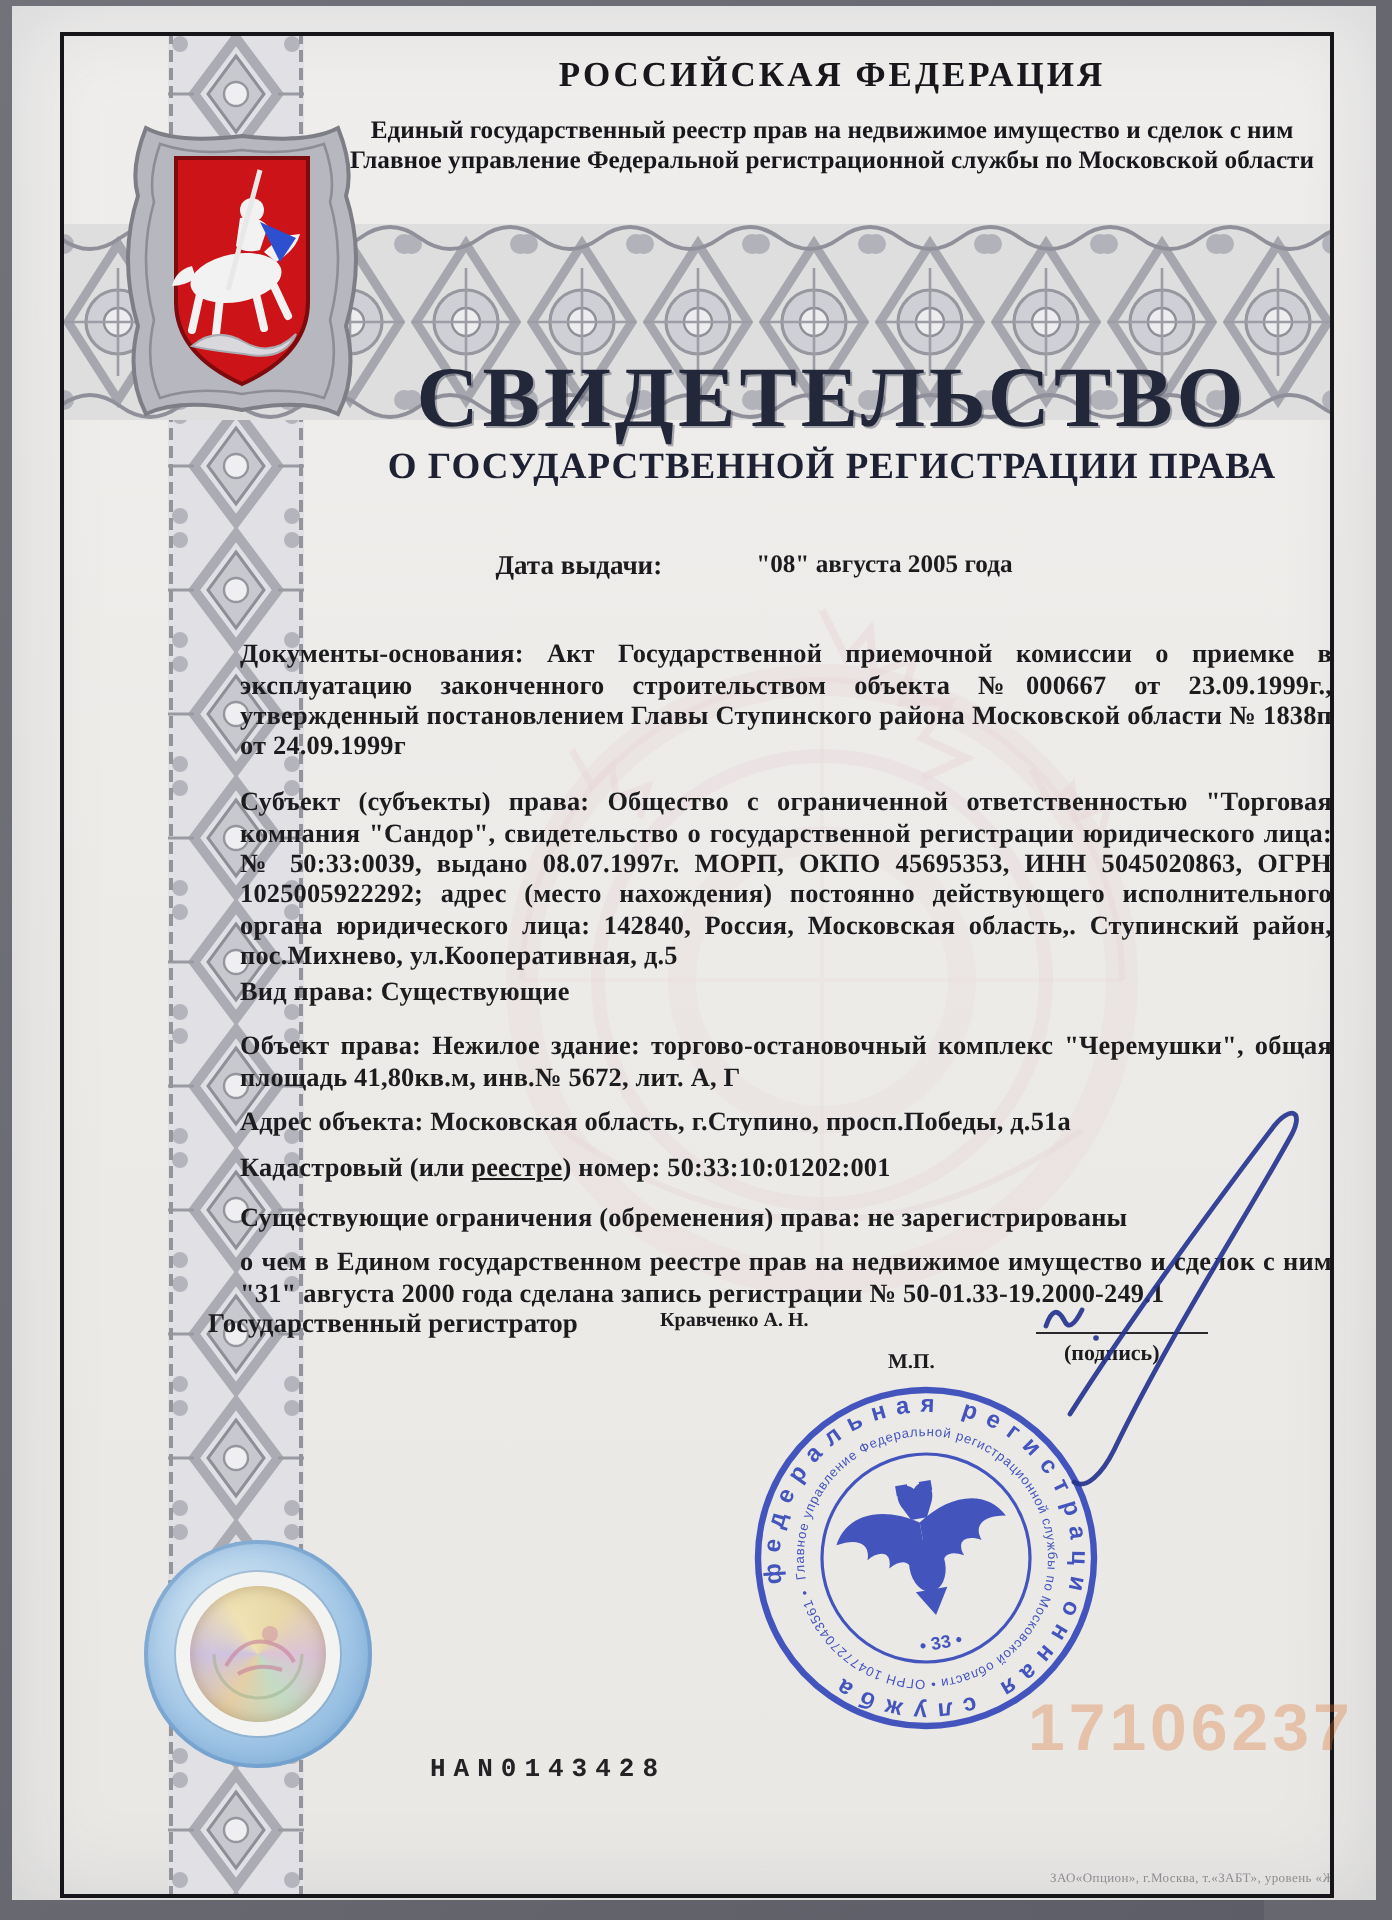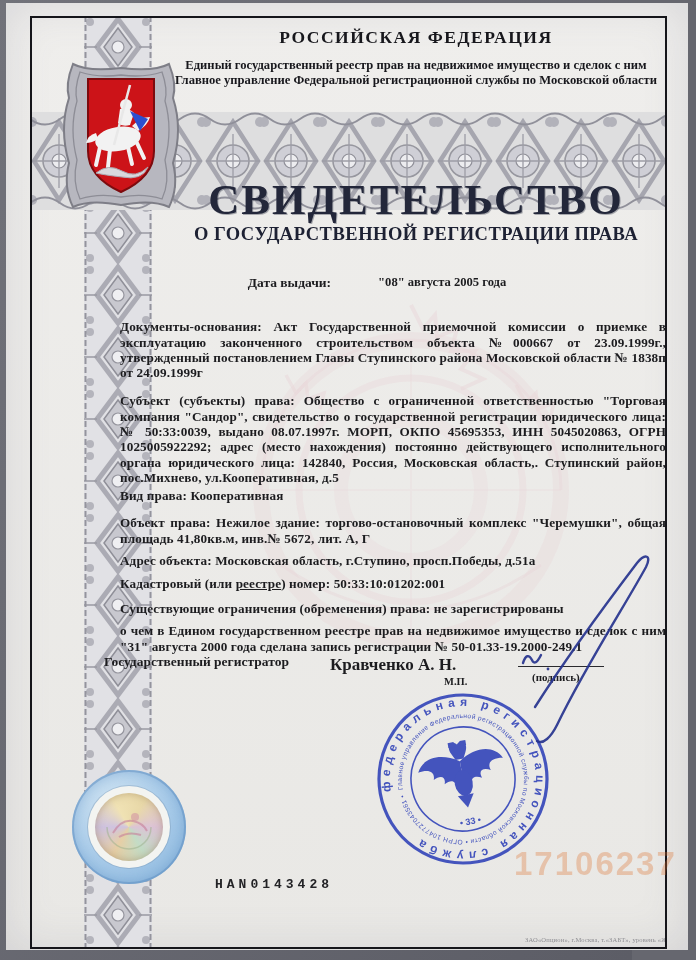--- a/index.html
+++ b/index.html
@@ -20,21 +20,21 @@
          font-size:43px;font-weight:bold;letter-spacing:2px;color:#23273a;text-shadow:1px 1px 0 rgba(35,39,58,.35);}
   .subtitle{position:absolute;left:130px;top:221px;width:560px;text-align:center;z-index:3;
          font-size:18.5px;font-weight:bold;letter-spacing:.5px;color:#1d2133;}
   .para{position:absolute;left:98px;width:546px;z-index:3;text-align:justify;
         font-size:13.2px;line-height:15.4px;font-weight:bold;color:#1c1c1f;letter-spacing:.1px;margin-left:16px;}
   .date-row{position:absolute;left:98px;top:272px;width:546px;display:flex;justify-content:center;z-index:3;gap:47px;}
   .date-row .lbl{font-size:13.5px;font-weight:bold;color:#1c1c1f;}
   .date-row .val{font-size:12.6px;font-weight:bold;color:#1c1c1f;}
   .u{text-decoration:underline;}
   .reg-label{position:absolute;left:98px;top:651px;font-size:13.5px;font-weight:bold;color:#1c1c1f;z-index:3;}
-  .reg-name{position:absolute;left:324px;top:652px;font-size:17px;font-weight:bold;color:#1c1c1f;z-index:3;}
+  .reg-name{position:absolute;left:324px;top:652px;font-size:10px;font-weight:bold;color:#1c1c1f;z-index:3;}
   .sig-line{position:absolute;left:512px;top:663px;width:86px;border-top:1.4px solid #2a2a2e;z-index:3;}
   .sig-caption{position:absolute;left:526px;top:668px;font-size:11px;font-weight:bold;color:#1c1c1f;z-index:3;}
   .seal-abbr{position:absolute;left:438px;top:673px;font-size:10.5px;font-weight:bold;color:#1c1c1f;z-index:3;}
   .signature{position:absolute;left:509px;top:544px;z-index:6;}
   .stamp{position:absolute;left:369px;top:688px;z-index:5;opacity:.88;}
   .holo{position:absolute;left:66px;top:767px;width:114px;height:114px;border-radius:50%;z-index:4;
         background:radial-gradient(circle at 35% 30%,#cfe3f2 0%,#a5c9e8 55%,#84b2da 100%);
         box-shadow:inset 0 0 0 2px rgba(90,140,190,.45), inset 0 0 14px rgba(70,120,180,.35);
         display:flex;align-items:center;justify-content:center;}
   .holo-ring{width:82px;height:82px;border-radius:50%;background:#f3f4f1;display:flex;align-items:center;justify-content:center;
@@ -139,21 +139,21 @@
 
     <div class="date-row">
       <span class="lbl">Дата выдачи:</span>
       <span class="val">"08" августа 2005 года</span>
     </div>
 
     <p class="para" style="top:303px"><b>Документы-основания: </b><span>Акт Государственной приемочной комиссии о приемке в эксплуатацию законченного строительством объекта №000667 от 23.09.1999г., утвержденный постановлением Главы Ступинского района Московской области № 1838п от 24.09.1999г</span></p>
 
     <p class="para" style="top:377px"><b>Субъект (субъекты) права: </b><span>Общество с ограниченной ответственностью "Торговая компания "Сандор", свидетельство о государственной регистрации юридического лица: № 50:33:0039, выдано 08.07.1997г. МОРП, ОКПО 45695353, ИНН 5045020863, ОГРН 1025005922292; адрес (место нахождения) постоянно действующего исполнительного органа юридического лица: 142840, Россия, Московская область,. Ступинский район, пос.Михнево, ул.Кооперативная, д.5</span></p>
 
-    <p class="para" style="top:472px"><b>Вид права: </b><span>Кооперативная</span></p>
+    <p class="para" style="top:472px"><b>Вид права: </b><span>Существующие</span></p>
 
     <p class="para" style="top:499px"><b>Объект права: </b><span>Нежилое здание: торгово-остановочный комплекс "Черемушки", общая площадь 41,80кв.м, инв.№ 5672, лит. А, Г</span></p>
 
     <p class="para" style="top:537px"><b>Адрес объекта: </b><span>Московская область, г.Ступино, просп.Победы, д.51а</span></p>
 
     <p class="para" style="top:560px"><b><span>Кадастровый (или </span><span class="u">реестре</span><span>) номер: </span></b><span>50:33:10:01202:001</span></p>
 
     <p class="para" style="top:585px"><b>Существующие ограничения (обременения) права: </b><span>не зарегистрированы</span></p>
 
     <p class="para" style="top:607px"><span>о чем в Едином государственном реестре прав на недвижимое имущество и сделок с ним "31" августа 2000 года сделана запись регистрации № 50-01.33-19.2000-249.1</span></p>

